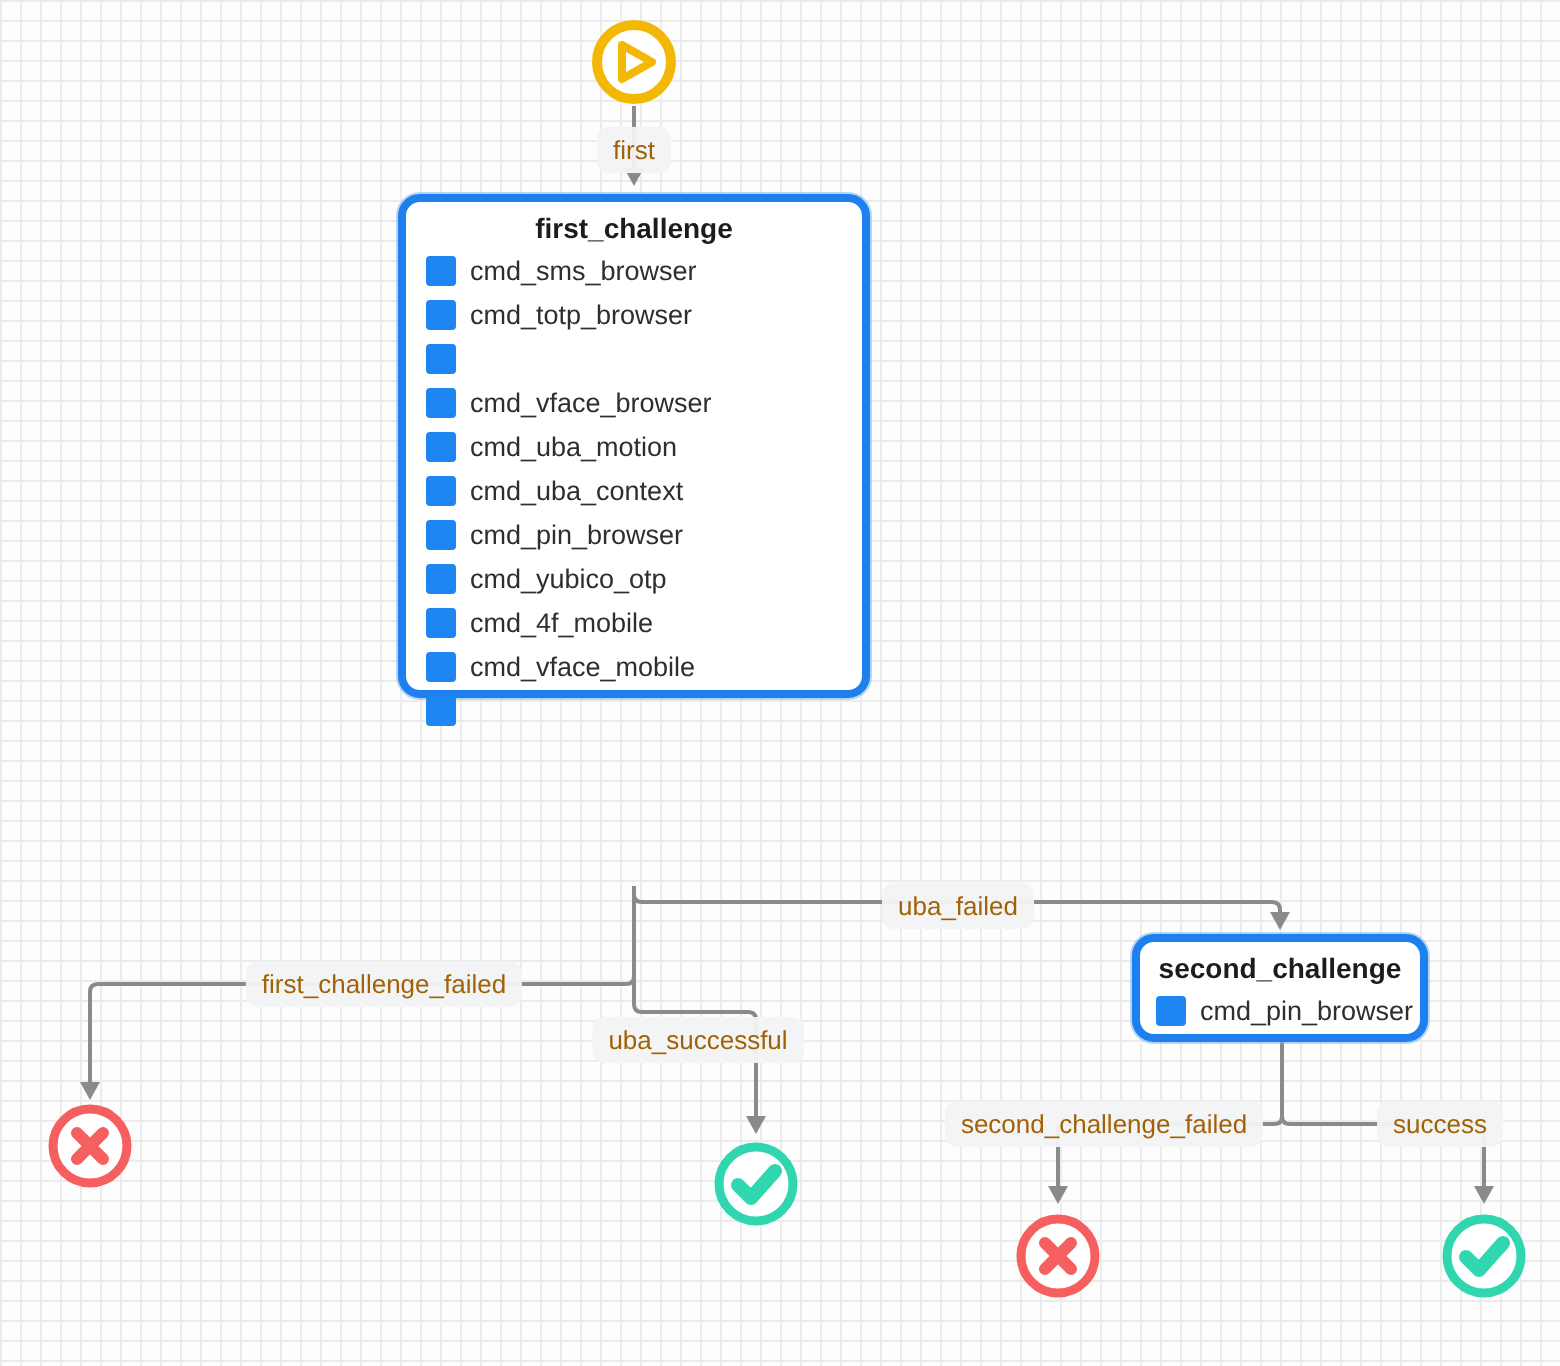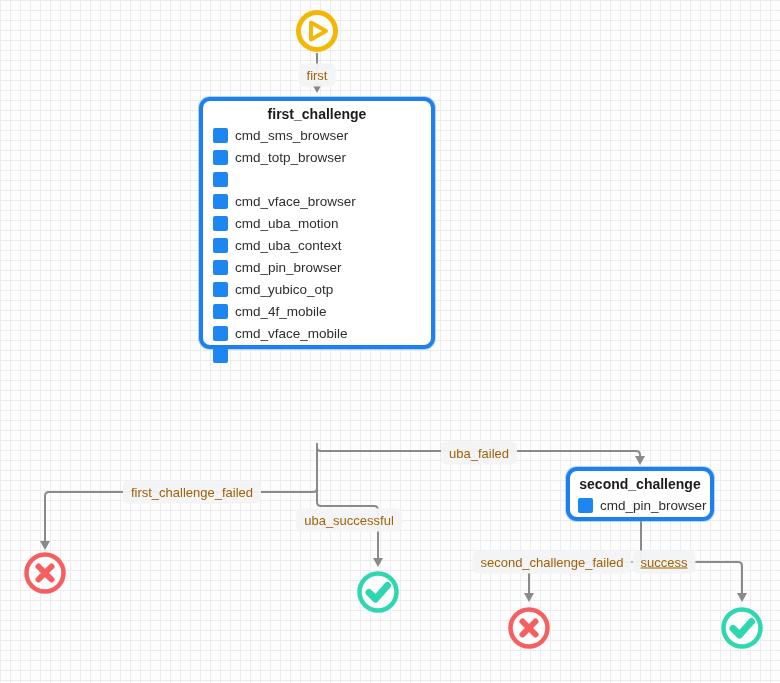--- a/index.html
+++ b/index.html
@@ -137,21 +137,21 @@
           <span class="cmd-text">cmd_pin_browser</span>
         </div>
       </div>
   </div>
 
   <div class="edge-label" style="left:317px;top:75px;">first</div>
   <div class="edge-label" style="left:192px;top:492px;">first_challenge_failed</div>
   <div class="edge-label" style="left:349px;top:504px;margin-top:16px;">uba_successful</div>
   <div class="edge-label" style="left:479px;top:453px;text-align:center;">uba_failed</div>
   <div class="edge-label" style="left:552px;top:562px;text-align:right;">second_challenge_failed</div>
-  <div class="edge-label" style="left:664px;top:562px;text-decoration:underline;">success</div>
+  <div class="edge-label" style="left:720px;top:562px;">success</div>
 
   <div class="icon-node" style="left:45px;top:573px;">
     <svg width="46" height="46" viewBox="0 0 46 46">
       <circle cx="23" cy="23" r="18.5" fill="#ffffff" stroke="#f65f5f" stroke-width="4.5"></circle>
       <path d="M 16.5 16.5 L 29.5 29.5 M 29.5 16.5 L 16.5 29.5" stroke="#f65f5f" stroke-width="6" stroke-linecap="round" fill="none"></path>
     </svg>
   </div>
 
   <div class="icon-node" style="left:378px;top:592px;">
     <svg width="46" height="46" viewBox="0 0 46 46">

